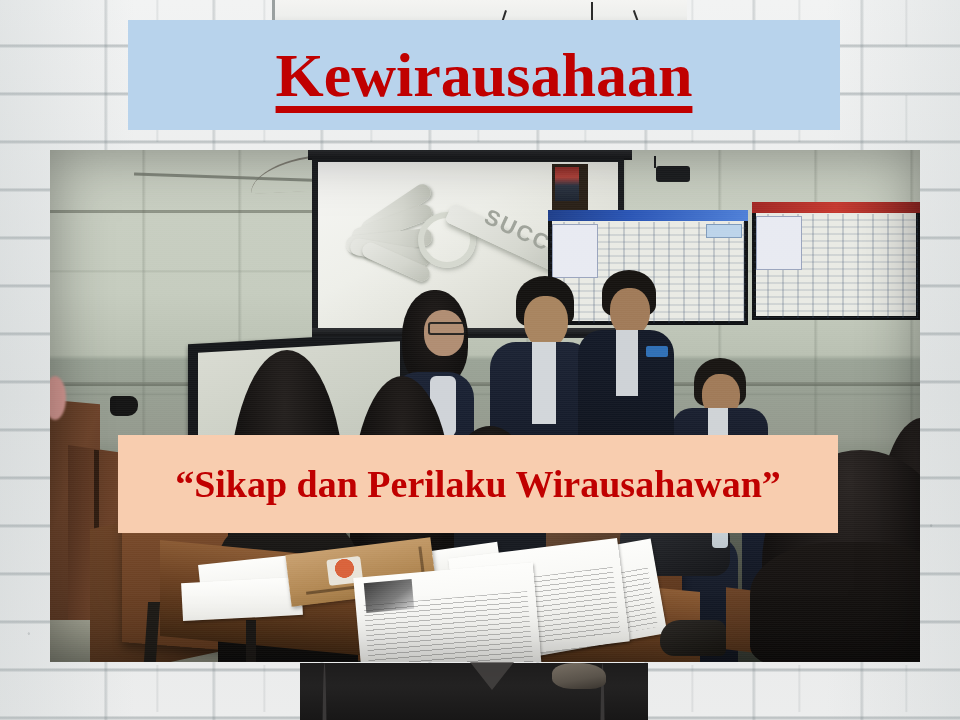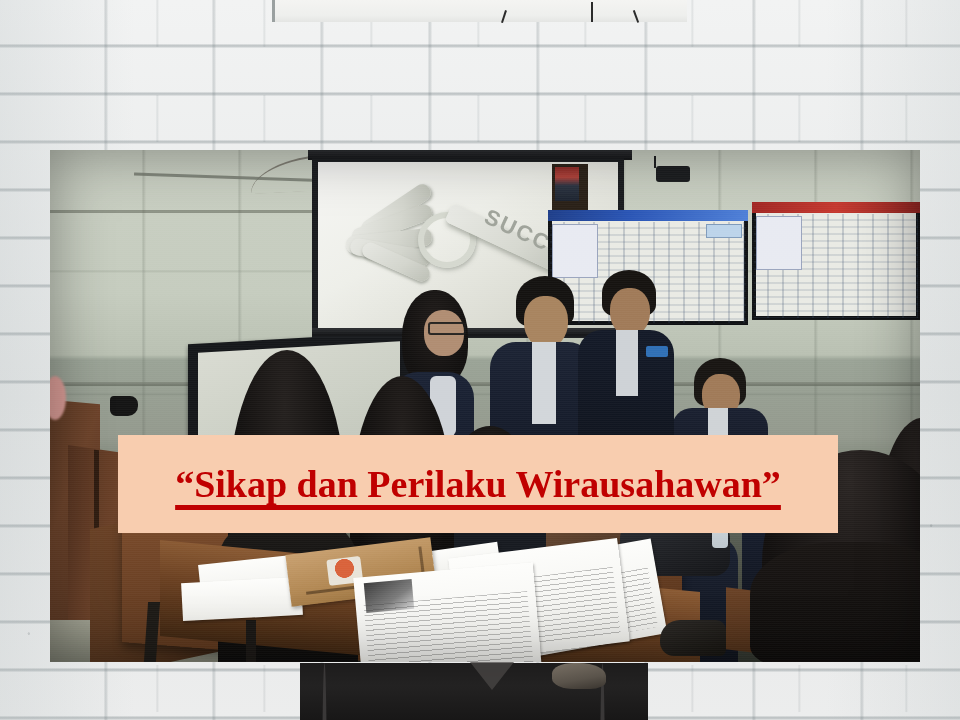--- a/index.html
+++ b/index.html
@@ -565,21 +565,20 @@
     display: flex;
     align-items: center;
     justify-content: center;
   }
   #subtitle-text {
     font-family: "Liberation Serif", serif;
     font-weight: bold;
     font-size: 38px;
     color: #c00000;
     line-height: 1;
-    text-decoration: underline;
     text-decoration-thickness: 5px;
     text-underline-offset: 8px;
     white-space: nowrap;
   }
 </style>
 </head>
 <body>
 
 <div id="slide">
 
@@ -729,18 +728,21 @@
     <div class="paper pd">
       <span class="photoblk"></span>
       <span class="lines"></span>
     </div>
     <div class="layer shoe"></div>
 
     <div class="layer photo-grain"></div>
     <div class="layer photo-vignette"></div>
   </div>
 
+  <div id="title-box">
+    <span id="title-text">Kewirausahaan</span>
+  </div>
 
   <div id="subtitle-box">
     <span id="subtitle-text">“Sikap dan Perilaku Wirausahawan”</span>
   </div>
 
 </div>
 
 </body></html>

